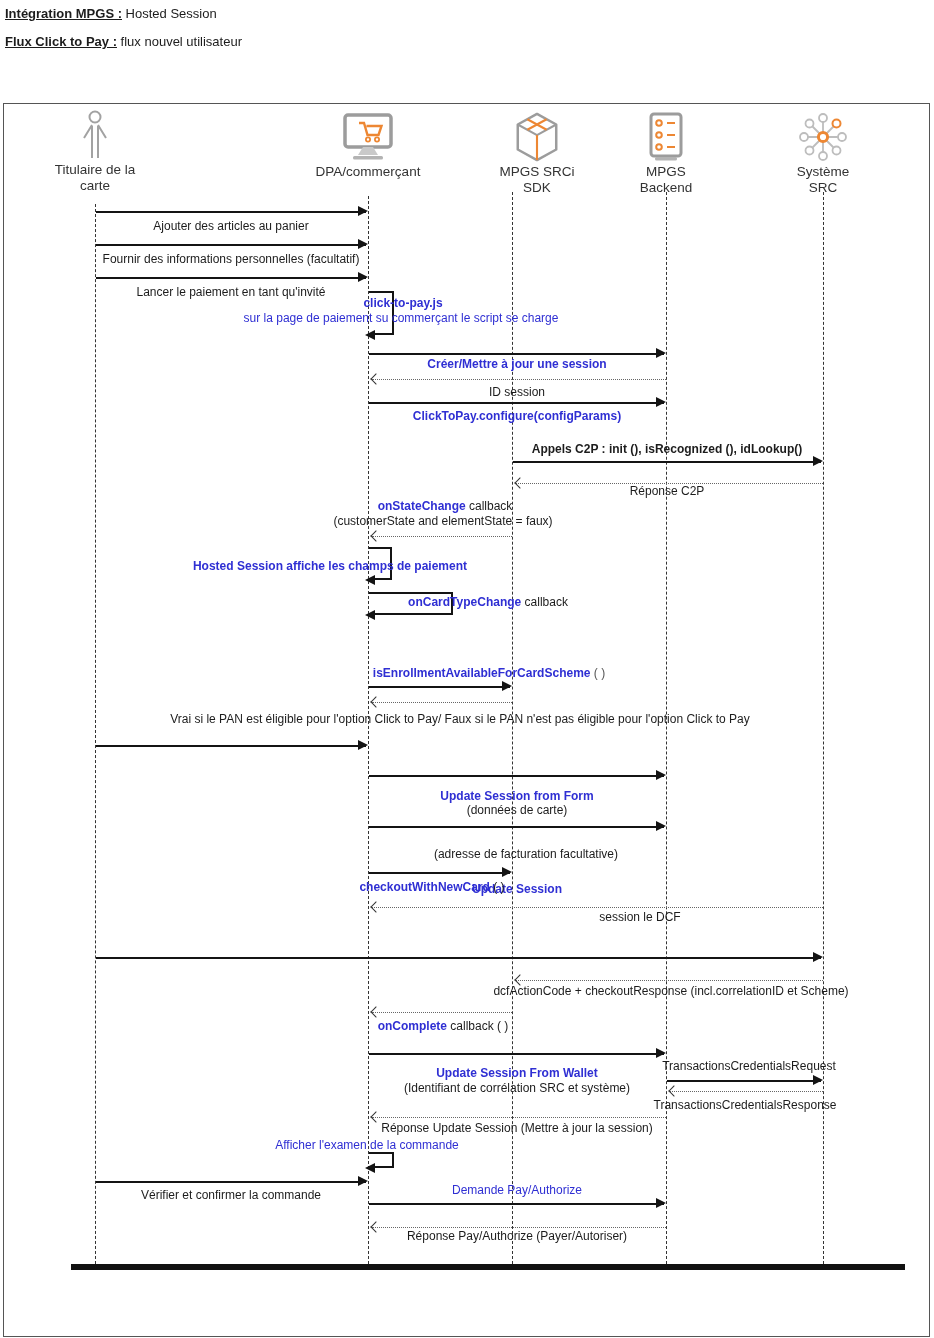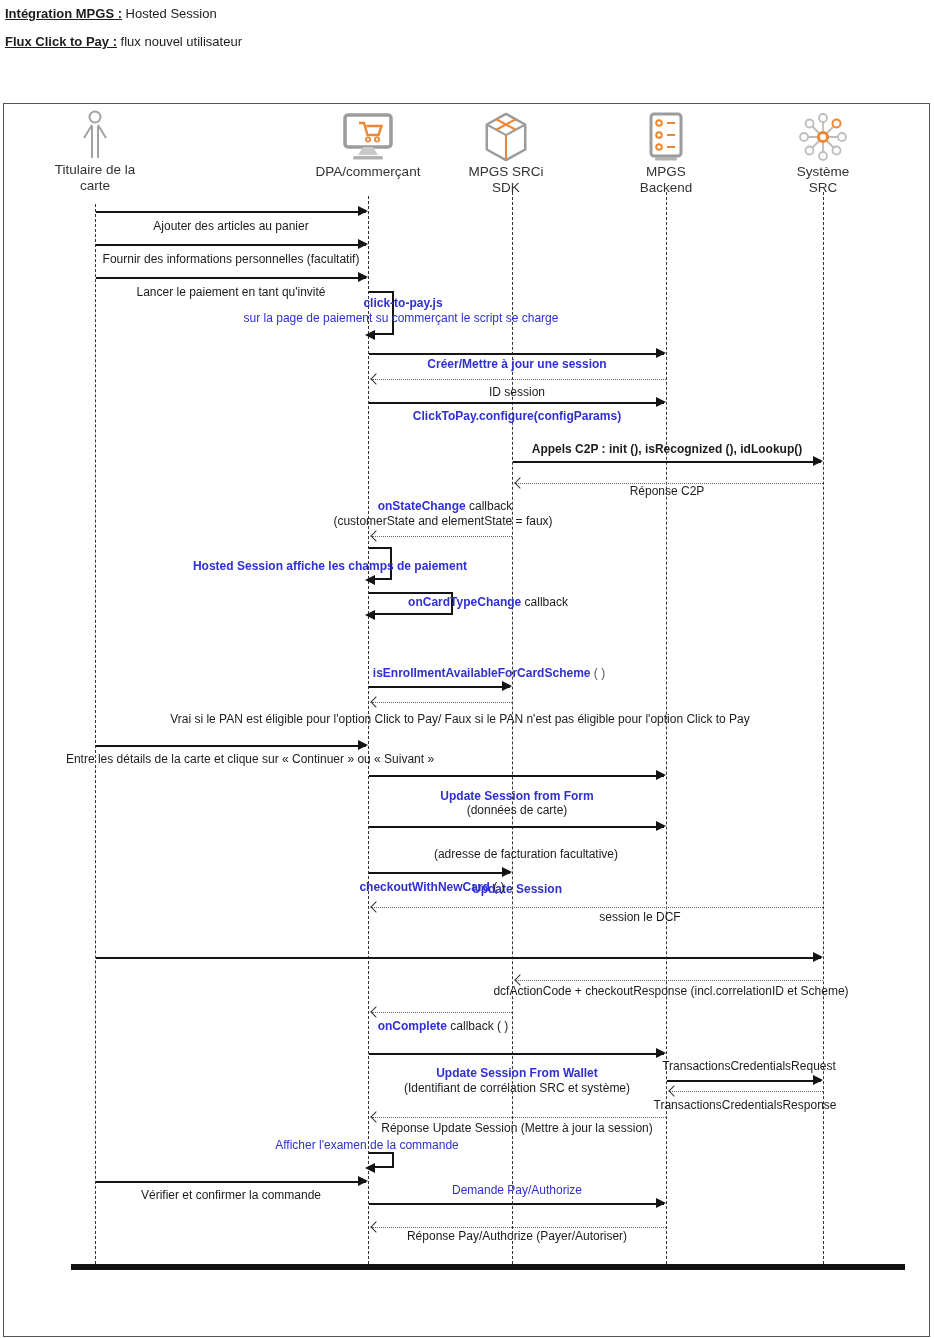--- a/index.html
+++ b/index.html
@@ -90,21 +90,21 @@
         <path d="M8 28 L16 15 M30 28 L22 15" fill="none" stroke="#a2a2a2" stroke-width="2"></path>
         <path d="M16 16 V48 M22 16 V48" fill="none" stroke="#a2a2a2" stroke-width="2"></path>
       </svg>
     </div>
     <div class="alab">
       <div>Titulaire de la</div>
         <div>carte</div>
     </div>
   </div>
 
-  <div class="actor" style="left:431px;top:110px">
+  <div class="actor" style="left:462px;top:110px">
     <div class="iconwrap">
       <svg width="50" height="50" viewBox="0 0 48 52">
         <path d="M24 2 L44 13 V39 L24 50 L4 39 V13 Z" fill="none" stroke="#9c9c9c" stroke-width="2.6" stroke-linejoin="round"></path>
         <path d="M4 13 L24 24 L44 13" fill="none" stroke="#9c9c9c" stroke-width="2.2"></path>
         <path d="M14 7.5 L34 18.5 M34 7.5 L14 18.5" fill="none" stroke="#ed8733" stroke-width="2.2"></path>
         <path d="M24 24 V50" fill="none" stroke="#ed8733" stroke-width="2.2"></path>
       </svg>
     </div>
     <div class="alab">
       <div>MPGS SRCi</div>
@@ -258,21 +258,20 @@
   <div class="lbl" style="left:517px;top:385px">ID session</div>
   <div class="lbl blu" style="left:517px;top:409px">ClickToPay.configure(configParams)</div>
   <div class="lbl bb" style="left:667px;top:442px">Appels C2P : init (), isRecognized (), idLookup()</div>
   <div class="lbl" style="left:667px;top:484px">Réponse C2P</div>
   <div class="lbl" style="left:445px;top:499px"><span class="blu">onStateChange</span><span> callback</span></div>
   <div class="lbl" style="left:443px;top:514px">(customerState and elementState = faux)</div>
   <div class="lbl blu" style="left:330px;top:559px">Hosted Session affiche les champs de paiement</div>
   <div class="lbl" style="left:488px;top:595px"><span class="blu">onCardTypeChange</span><span> callback</span></div>
   <div class="lbl" style="left:489px;top:666px"><span class="blu">isEnrollmentAvailableForCardScheme</span><span class="par"> ( )</span></div>
   <div class="lbl" style="left:460px;top:712px">Vrai si le PAN est éligible pour l'option Click to Pay/ Faux si le PAN n'est pas éligible pour l'option Click to Pay</div>
-  <div class="lbl" style="left:250px;top:752px">Entre les détails de la carte et clique sur « Continuer » ou « Suivant »</div>
   <div class="lbl blu" style="left:517px;top:789px">Update Session from Form</div>
   <div class="lbl" style="left:517px;top:803px">(données de carte)</div>
   <div class="lbl blu" style="left:517px;top:882px">Update Session</div>
   <div class="lbl" style="left:526px;top:847px">(adresse de facturation facultative)</div>
   <div class="lbl" style="left:432px;top:880px"><span class="blu">checkoutWithNewCard</span><span> ( )</span></div>
   <div class="lbl" style="left:640px;top:910px">session le DCF</div>
   <div class="lbl" style="left:671px;top:984px">dcfActionCode + checkoutResponse (incl.correlationID et Scheme)</div>
   <div class="lbl" style="left:443px;top:1019px"><span class="blu">onComplete</span><span> callback ( )</span></div>
   <div class="lbl blu" style="left:517px;top:1066px">Update Session From Wallet</div>
   <div class="lbl" style="left:517px;top:1081px">(Identifiant de corrélation SRC et système)</div>

